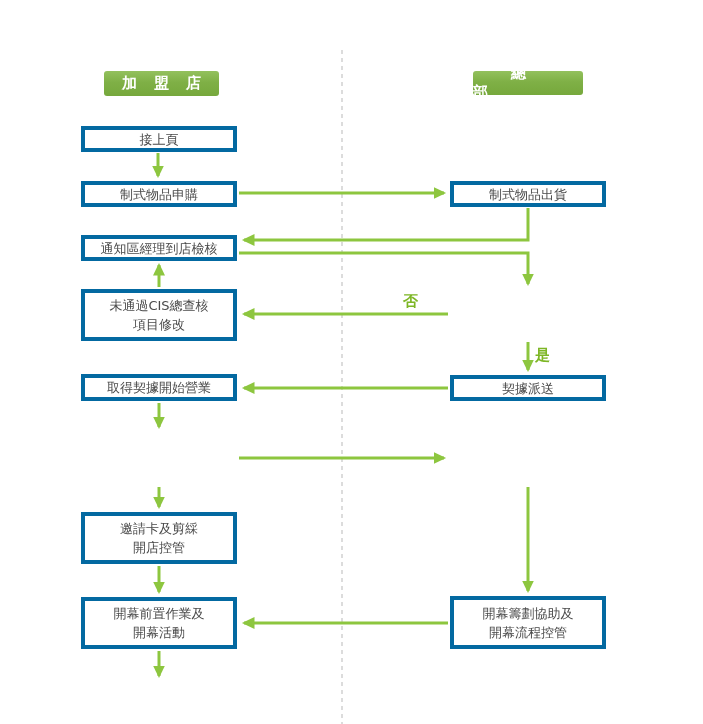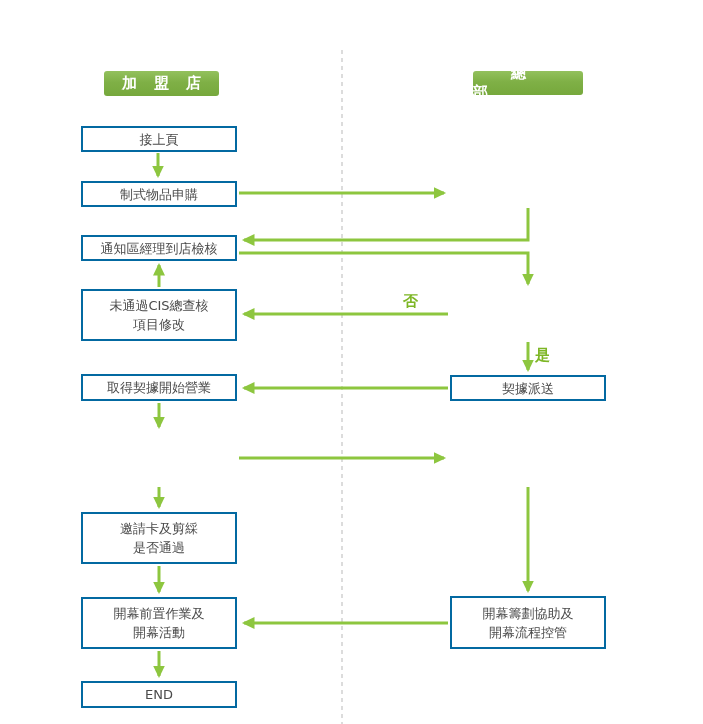--- a/index.html
+++ b/index.html
@@ -3,21 +3,21 @@
 <meta charset="utf-8">
 <style>
   html,body{margin:0;padding:0;background:#ffffff;}
   .canvas{
     position:relative;width:703px;height:724px;background:#ffffff;overflow:hidden;
     font-family:"DejaVu Sans","Liberation Sans",sans-serif;
     margin-top:48px;
   }
   svg.lines{position:absolute;left:0;top:0;}
   .node{
-    position:absolute;background:#ffffff;border:2px solid #0369a1;box-sizing:border-box;
+    position:absolute;background:#ffffff;border:4px solid #0369a1;box-sizing:border-box;
     display:flex;align-items:center;justify-content:center;text-align:center;
     color:#4a4a4a;font-size:13px;line-height:19px;white-space:pre-line;
   }
   .hdr{
     position:absolute;display:flex;align-items:center;justify-content:center;
     color:#ffffff;font-weight:bold;font-size:15px;box-sizing:border-box;
     background:linear-gradient(180deg,#93c15d 0%,#7fb046 45%,#76a83c 100%);
     border-radius:3px;
   }
   .hdr-left{left:104px;top:23px;width:115px;height:25px;letter-spacing:17px;text-indent:17px;}
@@ -58,25 +58,25 @@
   <div class="hdr hdr-left">加盟店</div>
   <div class="hdr hdr-right">總部</div>
 
   <div class="node" style="left:81px;top:78px;width:156px;height:26px">接上頁</div>
   <div class="node" style="left:81px;top:133px;width:156px;height:26px">制式物品申購</div>
   <div class="node" style="left:81px;top:187px;width:156px;height:26px">通知區經理到店檢核</div>
   <div class="node" style="left:81px;top:241px;width:156px;height:52px">未通過CIS總查核
 項目修改</div>
   <div class="node" style="left:81px;top:326px;width:156px;height:27px">取得契據開始營業</div>
   <div class="node" style="left:81px;top:464px;width:156px;height:52px">邀請卡及剪綵
-是否通過</div>
+開店控管</div>
   <div class="node" style="left:81px;top:549px;width:156px;height:52px">開幕前置作業及
 開幕活動</div>
-  <div class="node" style="left:81px;top:633px;width:156px;height:27px">END</div>
 
+  <div class="node" style="left:450px;top:133px;width:156px;height:26px">制式物品出貨</div>
   <div class="node" style="left:450px;top:327px;width:156px;height:26px">契據派送</div>
   <div class="node" style="left:450px;top:548px;width:156px;height:53px">開幕籌劃協助及
 開幕流程控管</div>
 
   <span class="edge-label" style="left:403px;top:245px">否</span>
   <span class="edge-label" style="left:535px;top:299px">是</span>
 
 </div>
 
 </body></html>

